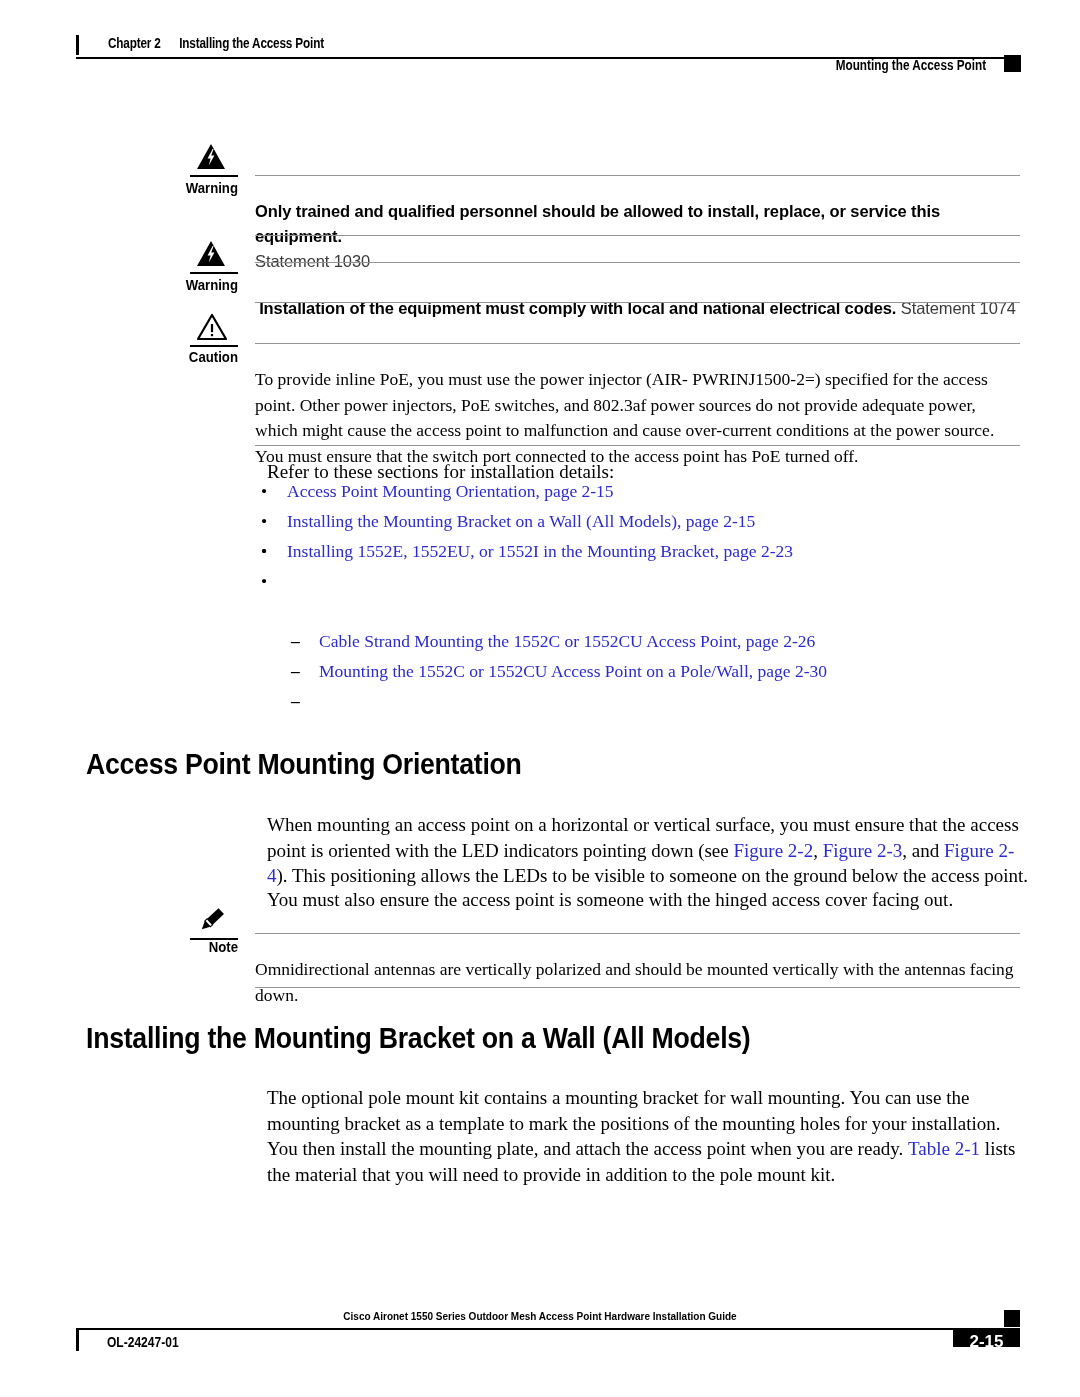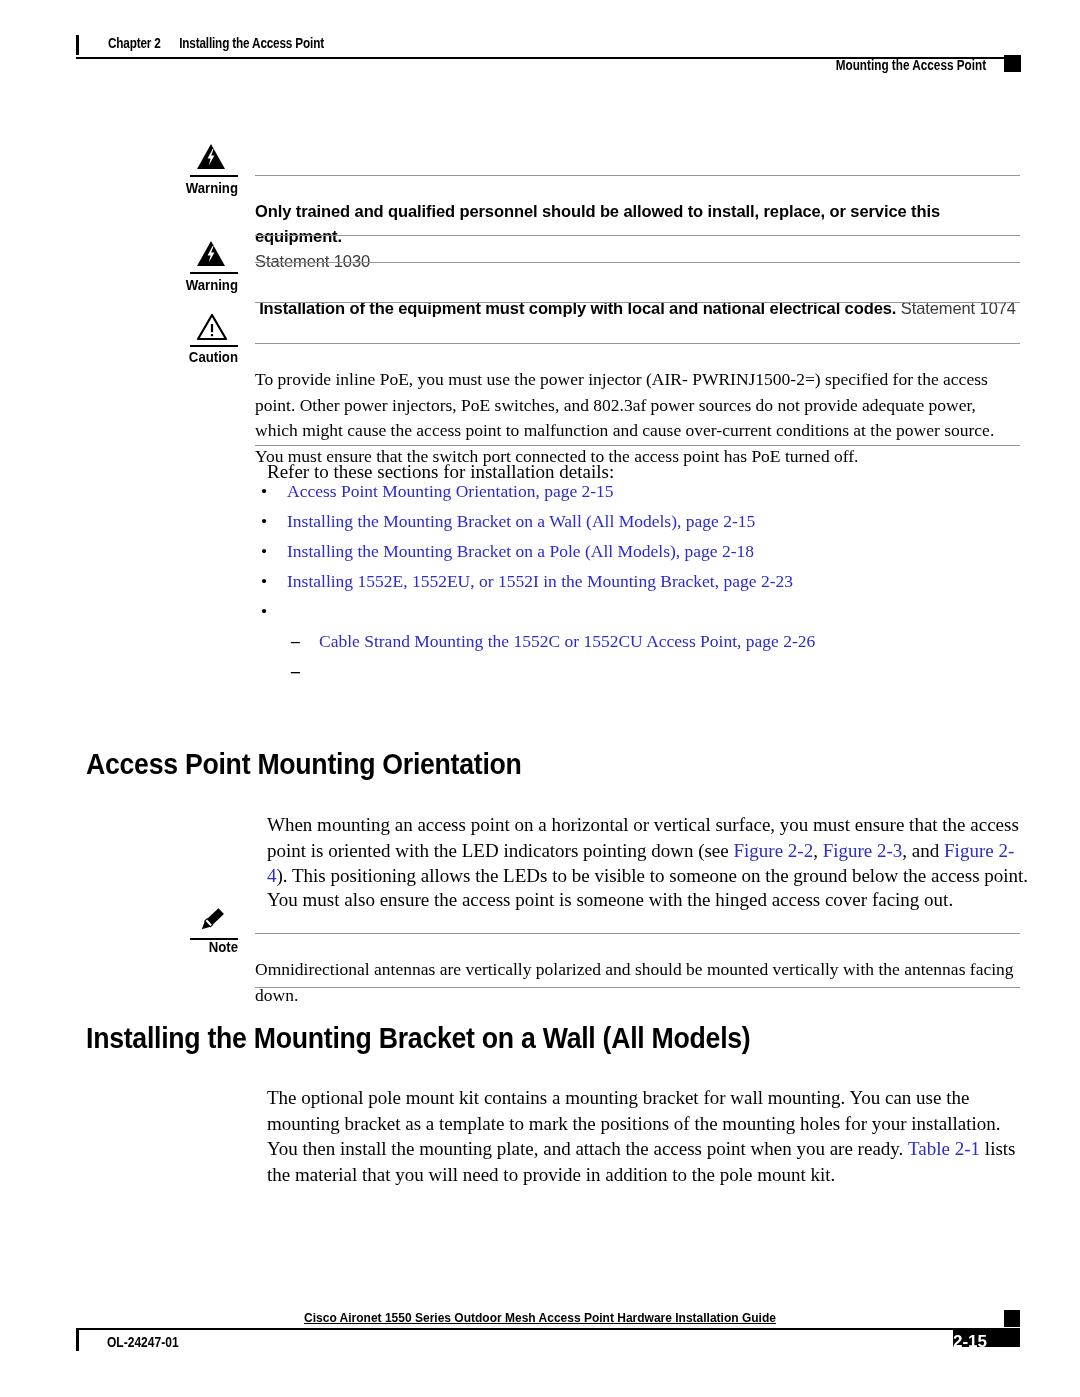--- a/index.html
+++ b/index.html
@@ -198,23 +198,22 @@
     width: 1080px;
     height: 97px;
   }
   .ftr-title {
     position: absolute;
     left: 0; right: 0;
     top: 1311px;
     text-align: center;
     font-family: "Liberation Sans Narrow", "Liberation Sans", sans-serif;
     font-weight: bold;
-    font-size: 12px;
-    white-space: nowrap;
-    text-decoration: underline;
+    font-size: 10px;
+    white-space: nowrap;
   }
   .ftr-square {
     position: absolute;
     left: 1004px;
     top: 1310px;
     width: 16px;
     height: 17px;
     background: #000;
   }
   .ftr-rule {
@@ -245,21 +244,21 @@
     transform-origin: left center;
   }
   .ftr-pagebox {
     position: absolute;
     left: 953px;
     top: 1329px;
     width: 67px;
     height: 18px;
     background: #000;
     color: #fff;
-    text-align: left;
+    text-align: center;
     font-family: "Liberation Sans Narrow", "Liberation Sans", sans-serif;
     font-weight: bold;
     font-size: 17px;
     line-height: 26px;
   }
 </style>
 </head>
 <body>
 
 <div class="page-header">
@@ -333,38 +332,38 @@
   <div class="bitem">
     <span class="mk">•</span>
     <span class="lnk">Access Point Mounting Orientation, page 2-15</span>
   </div>
   <div class="bitem">
     <span class="mk">•</span>
     <span class="lnk">Installing the Mounting Bracket on a Wall (All Models), page 2-15</span>
   </div>
   <div class="bitem">
     <span class="mk">•</span>
-    <span class="lnk">Installing the Mounting Bracket on a Pole (All Models), page 2-18</span>
   </div>
   <div class="bitem">
     <span class="mk">•</span>
     <span class="lnk">Installing 1552E, 1552EU, or 1552I in the Mounting Bracket, page 2-23</span>
   </div>
   <div class="bitem">
     <span class="mk">•</span>
   </div>
 </div>
 
 <div class="slist" style="top:626px;">
   <div class="sitem">
     <span class="mk">–</span>
     <span class="lnk">Cable Strand Mounting the 1552C or 1552CU Access Point, page 2-26</span>
   </div>
   <div class="sitem">
     <span class="mk">–</span>
+    <span class="lnk">Mounting the 1552C or 1552CU Access Point on a Pole/Wall, page 2-30</span>
   </div>
   <div class="sitem">
     <span class="mk">–</span>
   </div>
 </div>
 
 <h1 class="sec" style="top:748px;">Access Point Mounting Orientation</h1>
 
 <p class="para body-col" style="top:800px;">
   <span>When mounting an access point on a horizontal or vertical surface, you must ensure that the access point is oriented with the LED indicators pointing down (see </span><span class="lnk">Figure 2-2</span><span>, </span><span class="lnk">Figure 2-3</span><span>, and </span><span class="lnk">Figure 2-4</span><span>). This positioning allows the LEDs to be visible to someone on the ground below the access point.</span>

